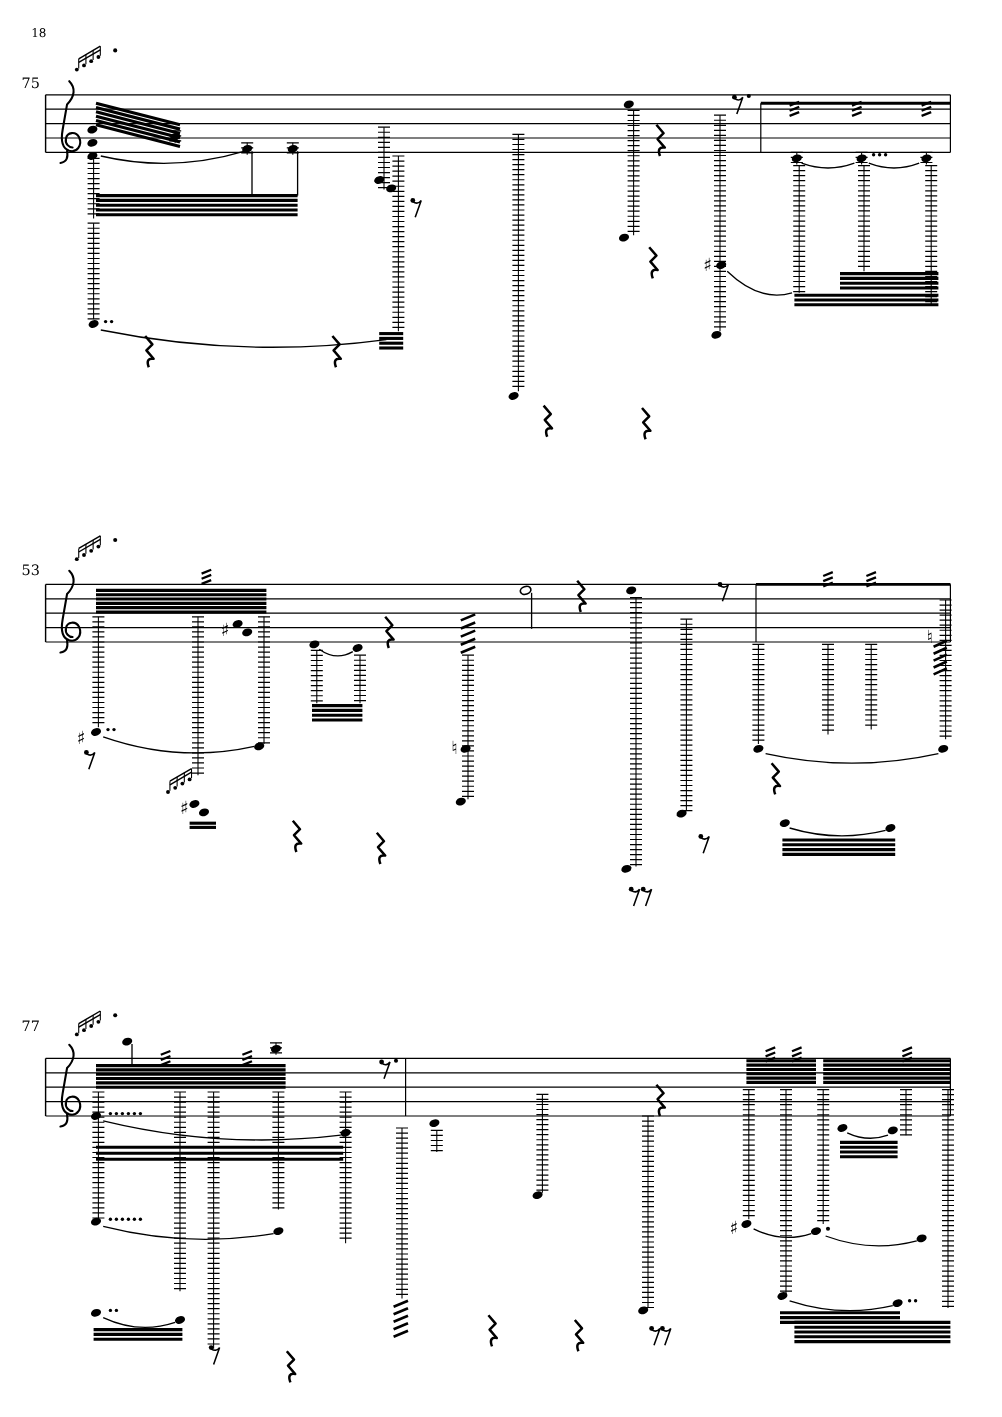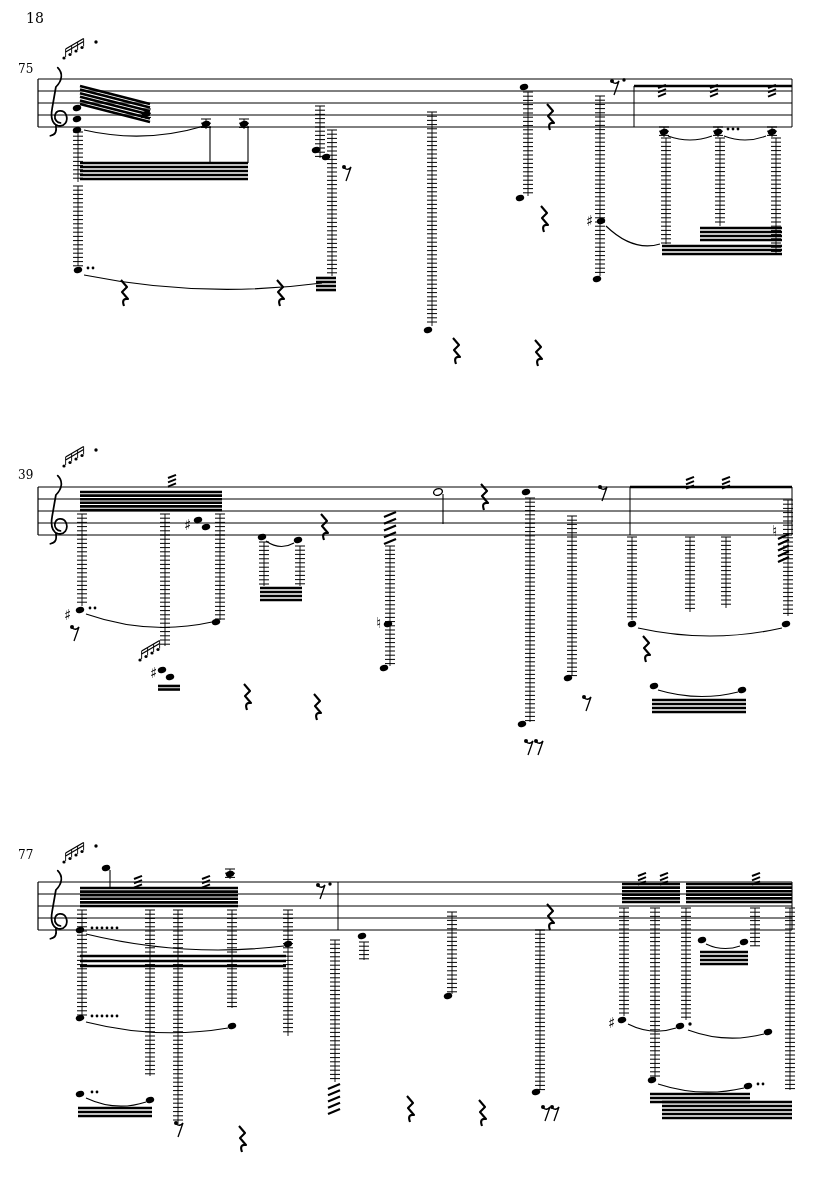--- a/index.html
+++ b/index.html
@@ -2,34 +2,34 @@
 <html><head>
 <meta charset="utf-8">
 <style>
   html,body{margin:0;padding:0;}
   body{
     width:835px;height:1181px;background:#ffffff;position:relative;
     font-family:"DejaVu Serif", serif;color:#000;
   }
   .page{position:absolute;inset:0;}
   .t{position:absolute;line-height:1;}
-  .pagenum{left:26px;top:11px;font-size:14px;}
+  .pagenum{left:26px;top:24px;font-size:10px;}
   .mnum{left:18px;font-size:12px;}
   .m1{top:63px;}
   .m2{top:469px;}
   .m3{top:849px;}
   #score{position:absolute;left:0;top:0;}
 </style>
 </head>
 <body>
 
 <div class="page">
   <div class="t pagenum">18</div>
   <div class="t mnum m1">75</div>
-  <div class="t mnum m2">39</div>
+  <div class="t mnum m2">53</div>
   <div class="t mnum m3">77</div>
   <svg id="score" width="835" height="1181" viewBox="0 0 835 1181" xmlns="http://www.w3.org/2000/svg">
       <g>
         <line x1="38" y1="79" x2="792" y2="79" stroke="#000" stroke-width="1"></line>
         <line x1="38" y1="91" x2="792" y2="91" stroke="#000" stroke-width="1"></line>
         <line x1="38" y1="103" x2="792" y2="103" stroke="#000" stroke-width="1"></line>
         <line x1="38" y1="115" x2="792" y2="115" stroke="#000" stroke-width="1"></line>
         <line x1="38" y1="127" x2="792" y2="127" stroke="#000" stroke-width="1"></line>
         <line x1="38" y1="79" x2="38" y2="127" stroke="#000" stroke-width="1.2"></line>
         <path d="M16,4 C22,10 21,18 14,25 L10,48 C8,59 10,65 16,67 C23,69 28,62 25,55 C22,49 14,50 13,56 C12,61 16,64 19,64 M14,67 C15,73 14,77 8,78" transform="translate(43,64) scale(0.92)" stroke="#000" stroke-width="1.9" fill="none" stroke-linecap="round"></path>

